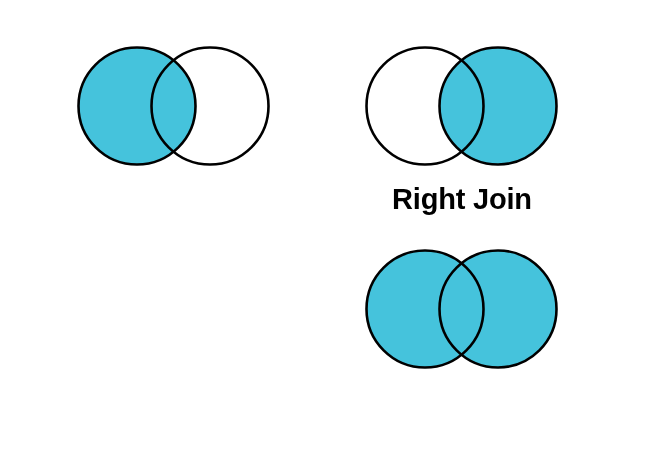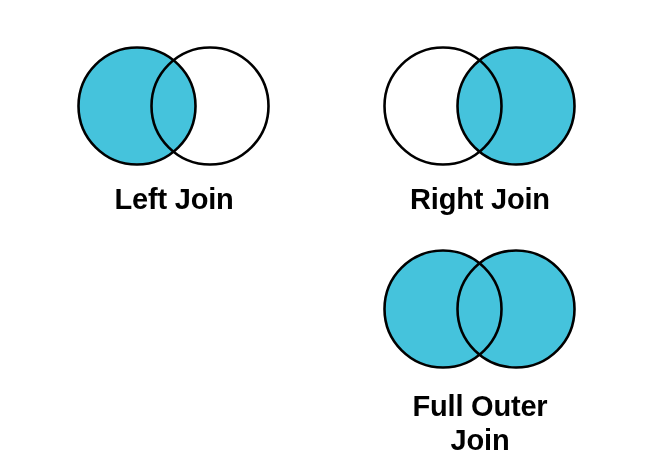--- a/index.html
+++ b/index.html
@@ -22,21 +22,21 @@
     background: #ffffff;
   }
 
   .venn-panel {
     position: absolute;
     width: 260px;
   }
 
   
   .col-left  { left: 44px; }
-  .col-right { left: 350px; }
+  .col-right { left: 332px; }
   .row-top    { top: 36px; }
   .row-bottom { top: 239px; }
 
   .venn-figure {
     position: relative;
     width: 260px;
     height: 140px;
   }
 
   .venn-svg {
@@ -81,21 +81,20 @@
         </defs>
 
         <circle cx="166" cy="70" r="58.5" fill="#ffffff"></circle>
 
         <circle cx="93" cy="70" r="58.5" fill="#45c3dc"></circle>
 
         <circle cx="93" cy="70" r="58.5" fill="none" stroke="#000000" stroke-width="2.6"></circle>
         <circle cx="166" cy="70" r="58.5" fill="none" stroke="#000000" stroke-width="2.6"></circle>
       </svg>
     </div>
-    <div class="venn-label">Left Join</div>
   </div>
 
   <div class="venn-panel col-right row-top">
     <div class="venn-figure">
       <svg class="venn-svg" viewBox="0 0 260 140">
         <circle cx="93" cy="70" r="58.5" fill="#ffffff"></circle>
         <circle cx="166" cy="70" r="58.5" fill="#45c3dc"></circle>
         <circle cx="93" cy="70" r="58.5" fill="none" stroke="#000000" stroke-width="2.6"></circle>
         <circle cx="166" cy="70" r="58.5" fill="none" stroke="#000000" stroke-width="2.6"></circle>
       </svg>
@@ -106,17 +105,15 @@
 
   <div class="venn-panel col-right row-bottom">
     <div class="venn-figure">
       <svg class="venn-svg" viewBox="0 0 260 140">
         <circle cx="93" cy="70" r="58.5" fill="#45c3dc"></circle>
         <circle cx="166" cy="70" r="58.5" fill="#45c3dc"></circle>
         <circle cx="93" cy="70" r="58.5" fill="none" stroke="#000000" stroke-width="2.6"></circle>
         <circle cx="166" cy="70" r="58.5" fill="none" stroke="#000000" stroke-width="2.6"></circle>
       </svg>
     </div>
-    <div class="venn-label">Full Outer
-Join</div>
   </div>
 
 </div>
 
 </body></html>

